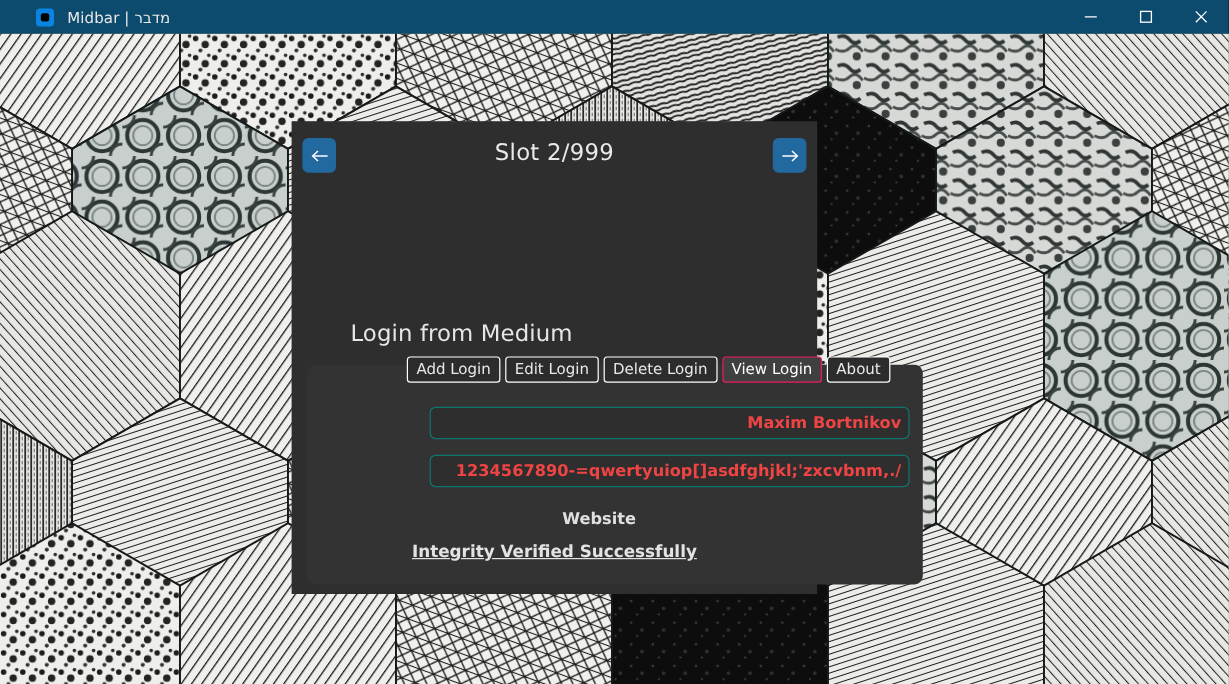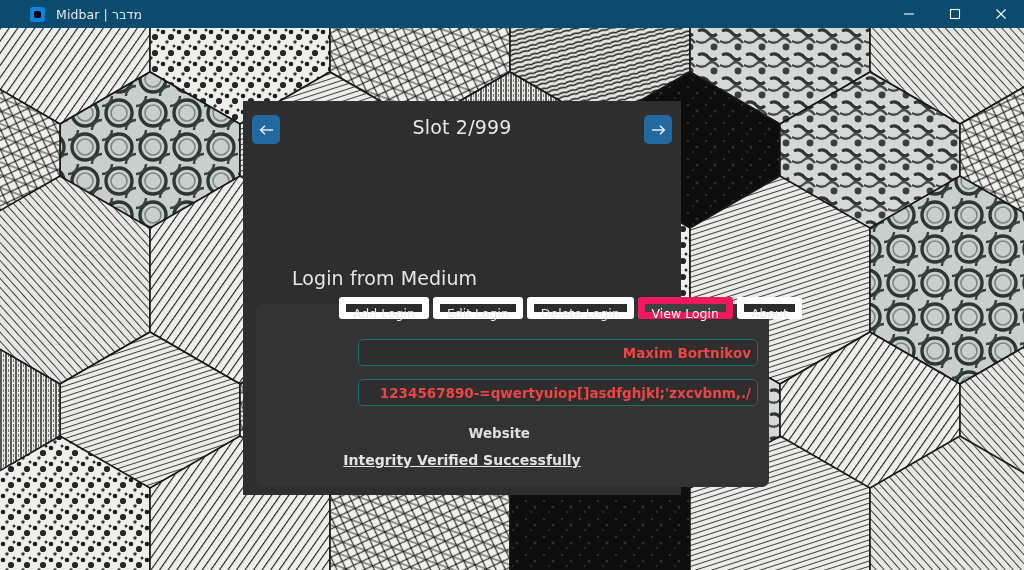--- a/index.html
+++ b/index.html
@@ -147,21 +147,21 @@
     left: 96px;
     top: 196px;
     height: 22px;
     display: flex;
     align-items: stretch;
     gap: 4px;
     z-index: 26;
   }
   .tool-btn {
     background: #2c2c2c;
-    border: 7px solid #ffffff;
+    border: 1px solid #ffffff;
     border-radius: 3px;
     color: #e9e9ea;
     font-size: 12.5px;
     font-family: "DejaVu Sans", sans-serif;
     padding: 0 7px;
     line-height: 20px;
     cursor: pointer;
     white-space: nowrap;
   }
   .tool-btn.active {

